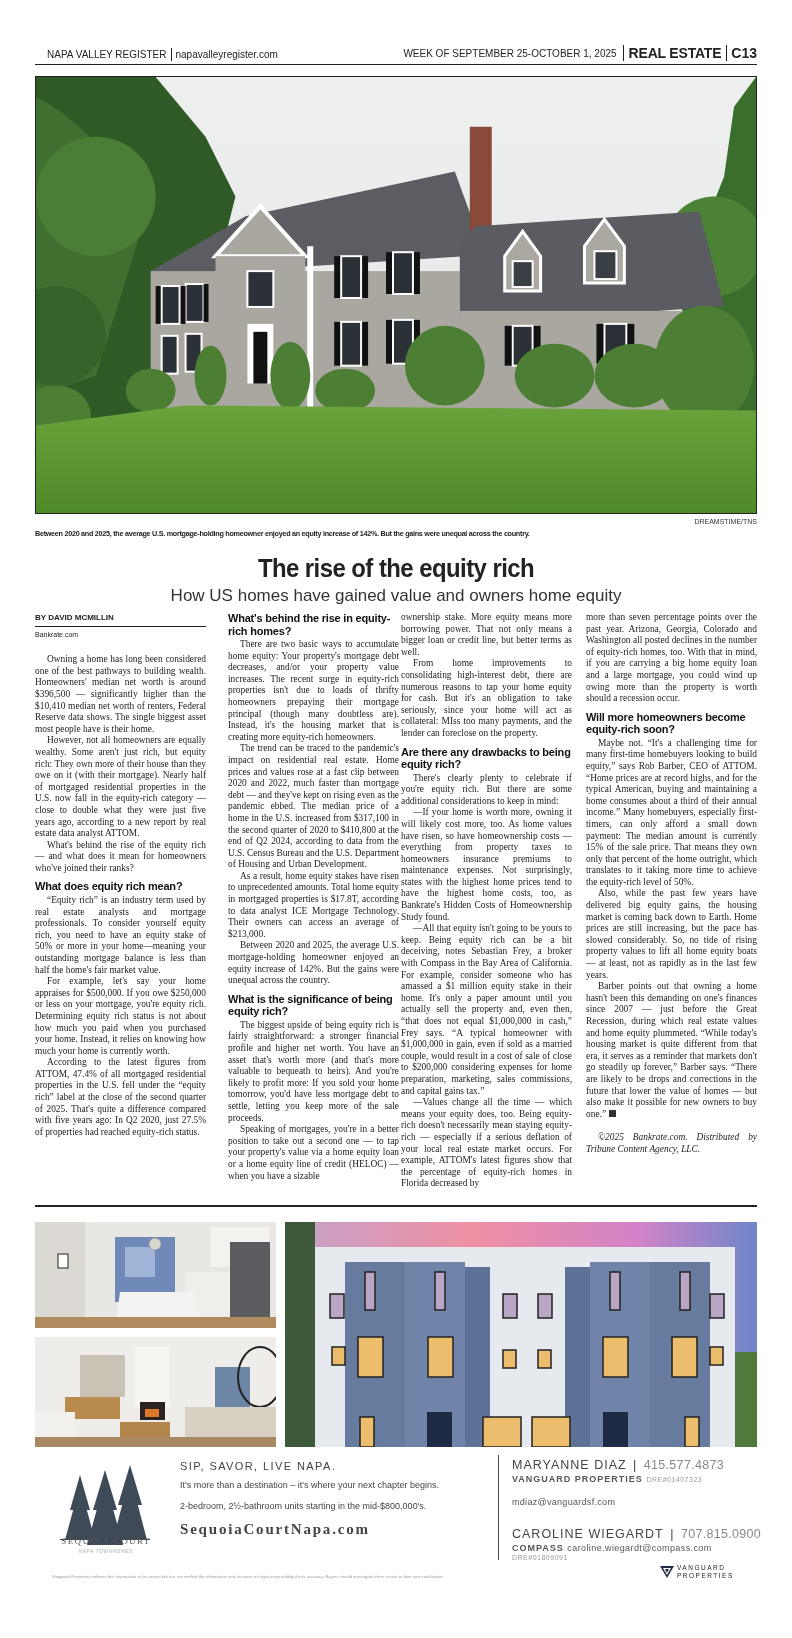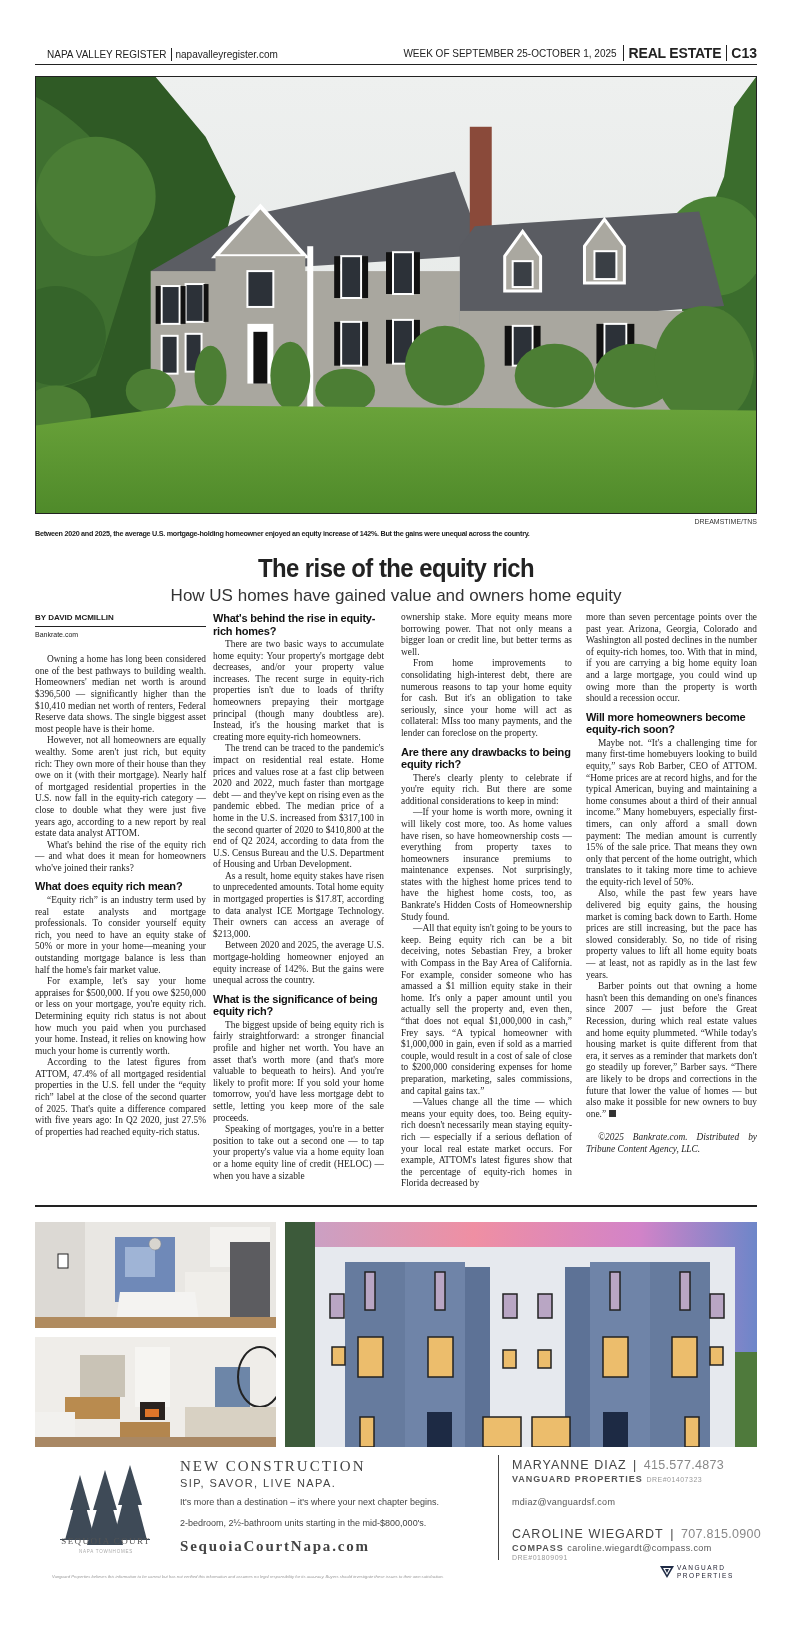--- a/index.html
+++ b/index.html
@@ -20,21 +20,21 @@
   .caption { position: absolute; left: 35px; top: 529px; font-family: "Liberation Sans", sans-serif; font-size: 8px; font-weight: bold; color: #222; letter-spacing: -0.3px; transform: scaleX(0.9); transform-origin: left; white-space: nowrap; }
 
   .headline { position: absolute; left: 0; width: 792px; top: 553px; text-align: center; font-family: "Liberation Sans", sans-serif; font-size: 26px; font-weight: bold; color: #222; letter-spacing: -0.6px; transform: scaleX(0.92); }
   .subhead { position: absolute; left: 0; width: 792px; top: 586px; text-align: center; font-family: "Liberation Sans", sans-serif; font-size: 17px; color: #333; font-weight: normal; }
 
   .col { position: absolute; top: 612px; width: 171px; font-size: 9.4px; line-height: 11.6px; text-align: justify; hyphens: auto; }
   .col p { text-indent: 12px; }
   .col p.noindent { text-indent: 0; }
   .col h3 { font-family: "Liberation Sans", sans-serif; font-size: 11px; font-weight: bold; line-height: 12.5px; text-align: left; margin: 6px 0 2px 0; color: #111; letter-spacing: -0.2px; }
   .col1 { left: 35px; }
-  .col2 { left: 213px; }
+  .col2 { left: 228px; }
   .col3 { left: 401px; }
   .col4 { left: 586px; }
 
   .byline { font-family: "Liberation Sans", sans-serif; font-weight: bold; font-size: 8px; border-bottom: 1.2px solid #222; padding-bottom: 2px; margin-bottom: 2px; }
   .byline-src { font-family: "Liberation Sans", sans-serif; font-size: 7px; margin-bottom: 14px; }
   .copy { font-style: italic; text-indent: 12px; margin-top: 12px; }
   .endmark { display: inline-block; width: 7px; height: 7px; background: #333; vertical-align: 0; margin-left: 3px; }
 
   .rule { position: absolute; left: 35px; top: 1205px; width: 722px; height: 1.5px; background: #222; }
 
@@ -314,21 +314,20 @@
     <polygon points="50,5 38,45 62,45"></polygon>
     <polygon points="75,10 58,75 92,75"></polygon>
     <polygon points="75,0 63,40 87,40"></polygon>
   </g>
   <rect x="5" y="74" width="90" height="1" fill="#3e4a57"></rect>
 </svg>
 <div class="logo-name">SEQUOIA COURT</div>
 <div class="logo-tag">NAPA TOWNHOMES</div>
 
 <div class="ad-copy">
-  <div class="nc">NEW CONSTRUCTION</div>
   <div class="tag">SIP, SAVOR, LIVE NAPA.</div>
   <div class="l1">It's more than a destination – it's where your next chapter begins.</div>
   <div class="l2">2-bedroom, 2½-bathroom units starting in the mid-$800,000's.</div>
   <div class="url">SequoiaCourtNapa.com</div>
 </div>
 
 <div class="vrule"></div>
 
 <div class="agents">
   <div class="agent1">

